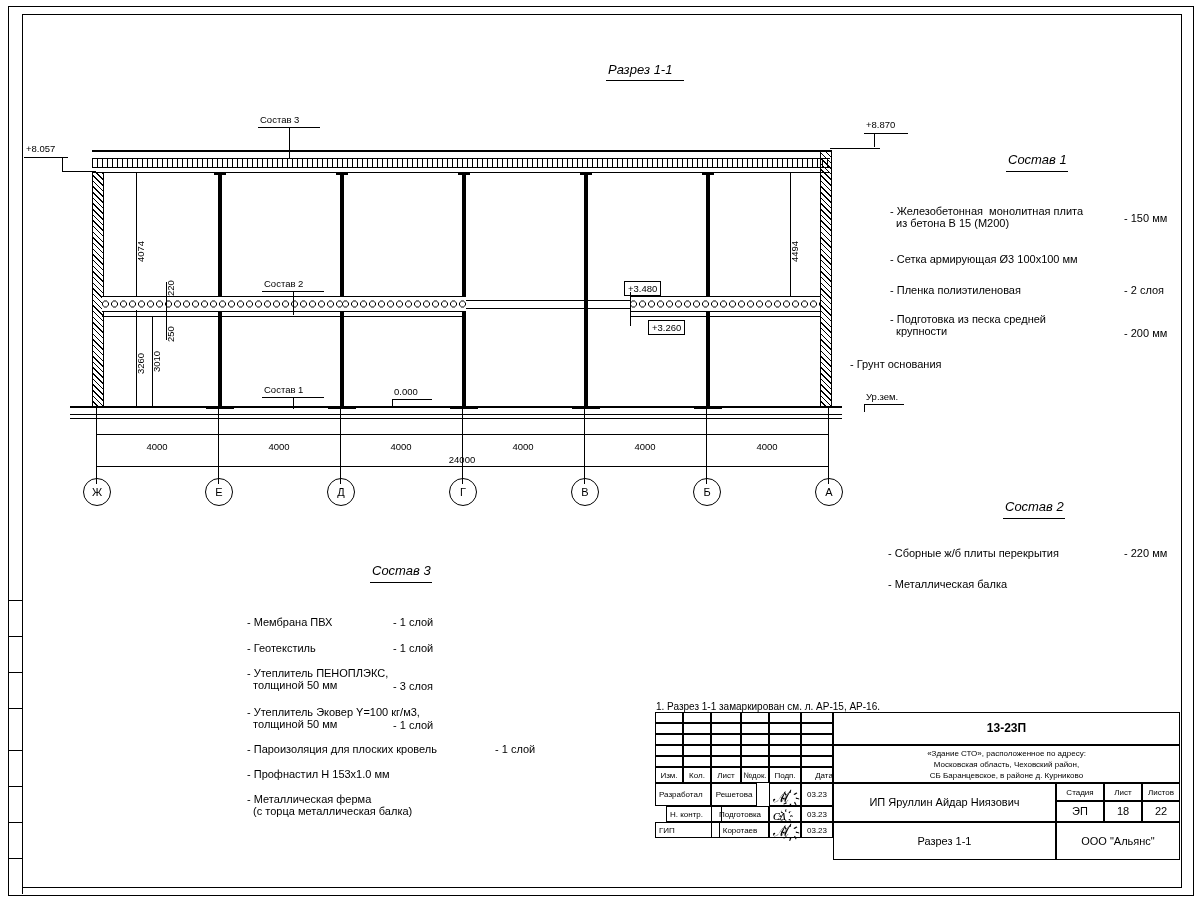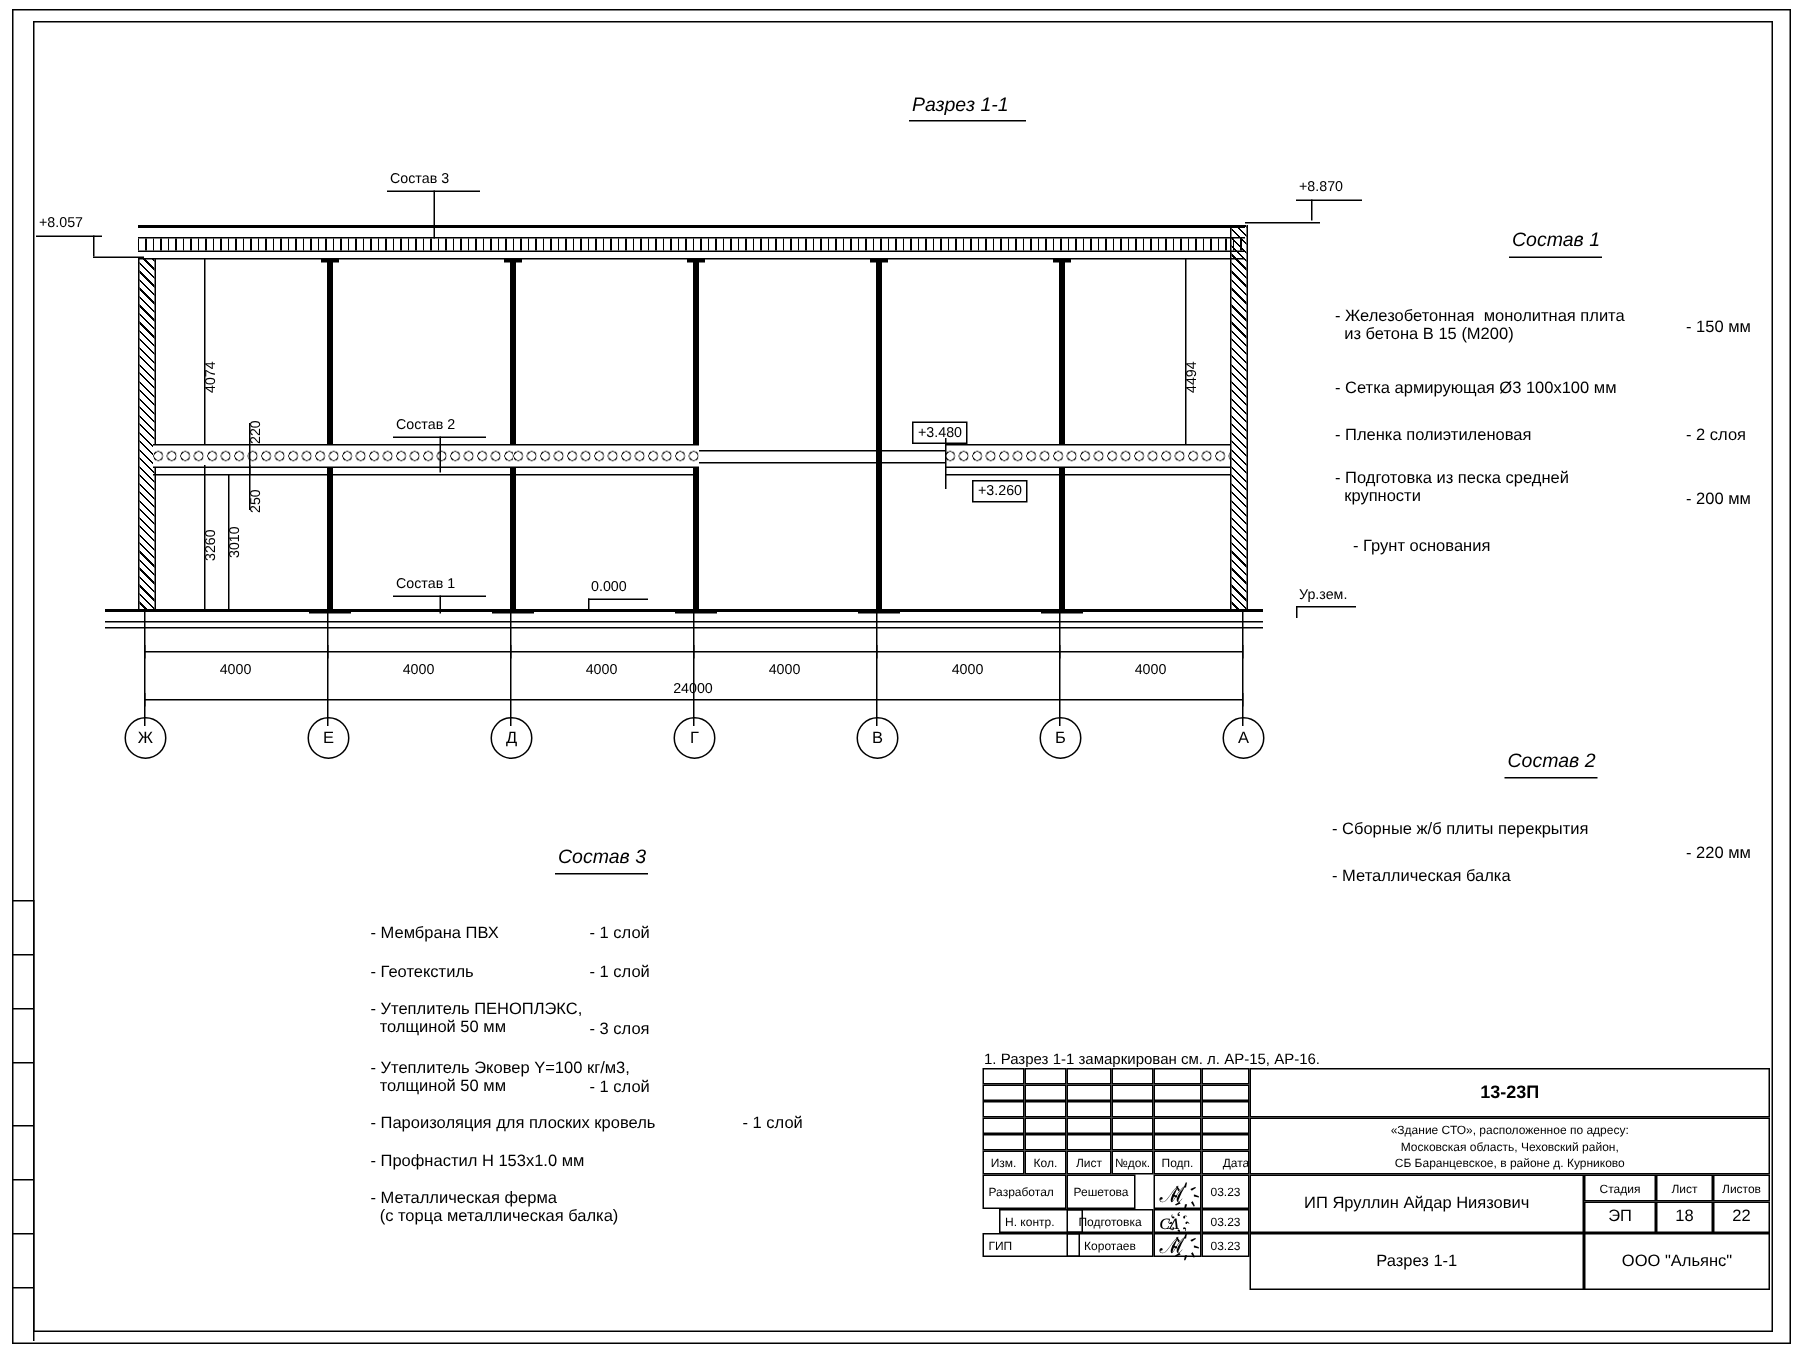--- a/index.html
+++ b/index.html
@@ -140,21 +140,21 @@
     <div class="t sm" style="left:866px;top:118px;">+8.870</div>
     <div class="ln-h" style="left:864px;top:133px;width:44px;"></div>
     <div class="ln-v" style="left:874px;top:133px;height:14px;"></div>
     <div class="ln-h" style="left:830px;top:148px;width:50px;"></div>
 
     <div class="t sm" style="left:26px;top:142px;">+8.057</div>
     <div class="ln-h" style="left:24px;top:157px;width:44px;"></div>
     <div class="ln-v" style="left:62px;top:157px;height:14px;"></div>
     <div class="ln-h" style="left:62px;top:171px;width:34px;"></div>
 
-    <div class="lvlbox" style="left:608px;top:281px;">+3.480</div>
+    <div class="lvlbox" style="left:624px;top:281px;">+3.480</div>
     <div class="lvlbox" style="left:648px;top:320px;">+3.260</div>
     <div class="ln-v" style="left:630px;top:292px;height:34px;"></div>
 
     <div class="t sm" style="left:394px;top:385px;">0.000</div>
     <div class="ln-h" style="left:392px;top:399px;width:40px;"></div>
     <div class="ln-v" style="left:392px;top:399px;height:8px;"></div>
 
     <div class="t sm" style="left:866px;top:390px;">Ур.зем.</div>
     <div class="ln-h" style="left:864px;top:404px;width:40px;"></div>
     <div class="ln-v" style="left:864px;top:404px;height:8px;"></div>
@@ -236,29 +236,29 @@
 
     <div class="spec-line" style="left:890px;top:253px;">- Сетка армирующая Ø3 100х100 мм</div>
 
     <div class="spec-line" style="left:890px;top:284px;">- Пленка полиэтиленовая</div>
     <div class="spec-line" style="left:1124px;top:284px;">- 2 слоя</div>
 
     <div class="spec-line" style="left:890px;top:313px;white-space:pre;">- Подготовка из песка средней
   крупности</div>
     <div class="spec-line" style="left:1124px;top:327px;">- 200 мм</div>
 
-    <div class="spec-line" style="left:902px;top:358px;">- Грунт основания</div>
+    <div class="spec-line" style="left:850px;top:358px;">- Грунт основания</div>
   </div>
 
   <div>
     <div class="t title-it" style="left:1005px;top:500px;">Состав 2</div>
     <div class="ln-h" style="left:1003px;top:518px;width:62px;"></div>
 
     <div class="spec-line" style="left:888px;top:547px;">- Сборные ж/б плиты перекрытия</div>
-    <div class="spec-line" style="left:1124px;top:547px;margin-top:16px;">- 220 мм</div>
+    <div class="spec-line" style="left:1124px;top:547px;">- 220 мм</div>
 
     <div class="spec-line" style="left:888px;top:578px;">- Металлическая  балка</div>
   </div>
 
   <div>
     <div class="t title-it" style="left:372px;top:564px;">Состав 3</div>
     <div class="ln-h" style="left:370px;top:582px;width:62px;"></div>
 
     <div class="spec-line" style="left:247px;top:616px;">- Мембрана ПВХ</div>
     <div class="spec-line" style="left:393px;top:616px;">- 1 слой</div>

